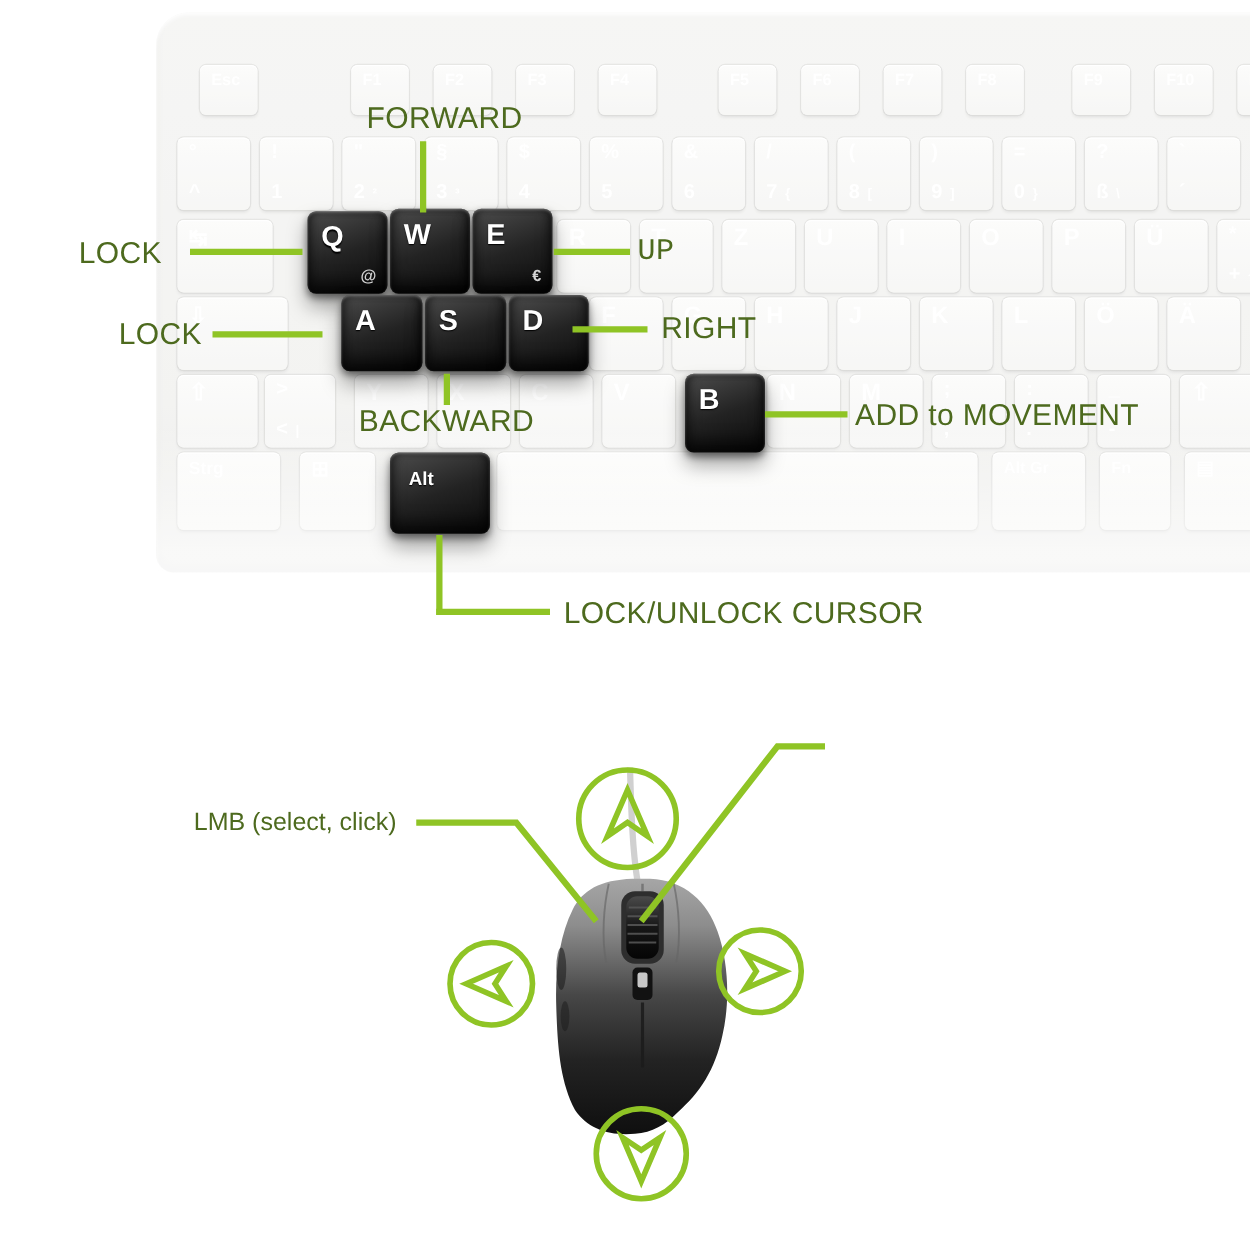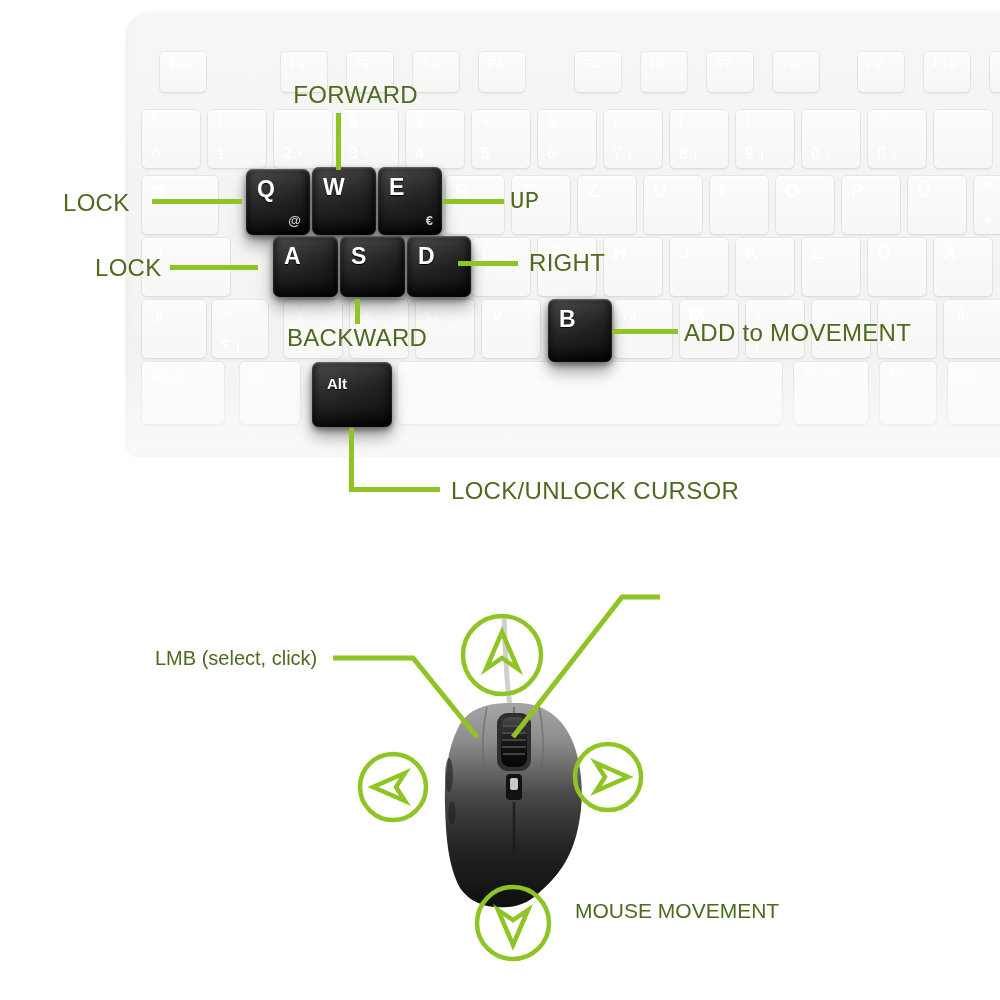--- a/index.html
+++ b/index.html
@@ -390,15 +390,14 @@
       <path d="M0,-20 L14,12 L0,3 L-14,12 Z" transform="translate(288,207) rotate(90)"></path>
       <circle cx="193" cy="353" r="36"></circle>
       <path d="M0,-22 L15,13 L0,3 L-15,13 Z" transform="translate(193,353) rotate(180)"></path>
     </g>
 
     <polyline points="13,88 93,88 157,167" fill="none" stroke="#8fc425" stroke-width="5"></polyline>
     <polyline points="340,27 302,27 193,167" fill="none" stroke="#8fc425" stroke-width="5"></polyline>
   </svg>
 
   <div class="mlabel lmb-label">LMB (select, click)</div>
-  <div class="mlabel movement-title">MOUSE MOVEMENT</div>
 
 </div>
 
 </body></html>

